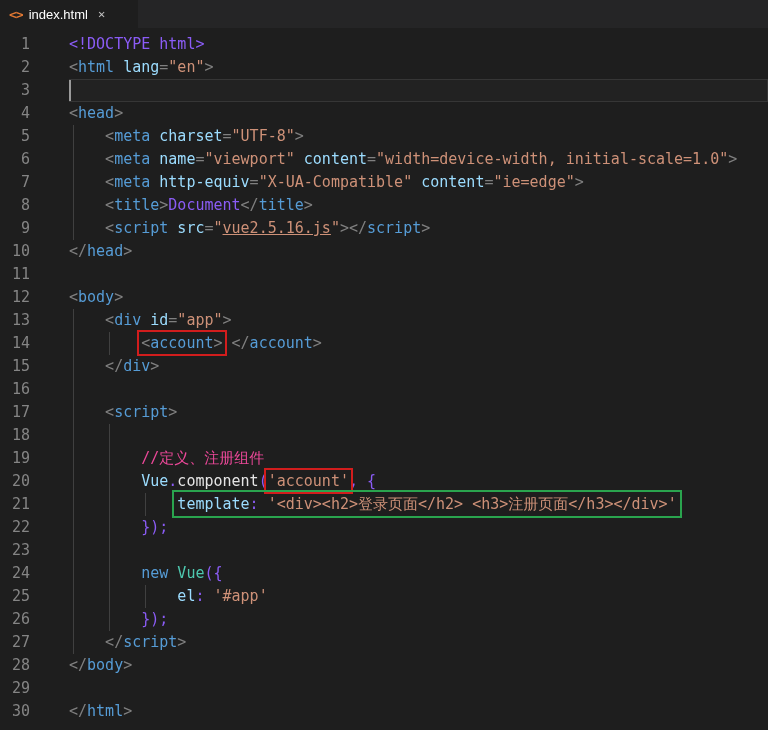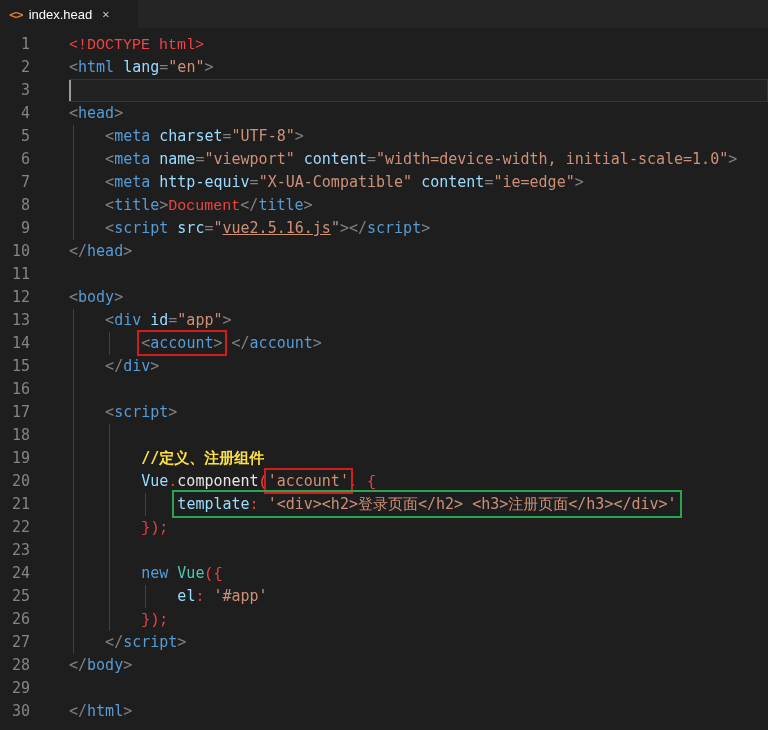--- a/index.html
+++ b/index.html
@@ -23,41 +23,41 @@
   .ln { position:absolute; left:0; top:0; width:30px; text-align:right;
         color:#858585; font-size:15px; }
   .code { position:absolute; left:69px; top:0; white-space:pre; }
   .guide { position:absolute; top:0; bottom:0; width:1px; background:#404040; }
 
   .curline-box { position:absolute; left:69px; right:0; top:0; bottom:0;
                  background:#222222; border:1px solid #363636; }
   .cursor { position:absolute; left:69px; top:1px; bottom:1px; width:2px; background:#9a9a9a; }
 
   
-  .t-plain   { color:#ef4444;font-family:Liberation Mono, monospace; }
+  .t-plain   { color:#8b5cf6; }
   .t-tag     { color:#569cd6; }
   .t-punct   { color:#808080; }
   .t-attr    { color:#9cdcfe; }
   .t-str     { color:#ce9178; }
   .t-link    { color:#ce9178; text-decoration:underline; }
-  .t-comment { color:#fde047;font-weight:bold; }
+  .t-comment { color:#ec4899; }
   .t-func    { color:#e5e5e5; }
   .t-kw      { color:#569cd6; }
   .t-cls     { color:#4ec9b0; }
   .t-var     { color:#9cdcfe; }
 
   
   .box-red   { outline:2px solid #d21d1d; outline-offset:2px; }
   .box-green { outline:2px solid #2aa44e; outline-offset:3px; }
 </style>
 </head>
 <body>
 
 <div class="app">
   <div class="tabbar">
     <div class="tab">
       <span class="tab-icon">&lt;&gt;</span>
-      <span class="tab-label">index.head</span>
+      <span class="tab-label">index.html</span>
       <span class="tab-close">✕</span>
     </div>
   </div>
   <div class="editor" id="editor"><div class="line"><span class="ln">1</span><span class="code" style="left: 69px;"><span class="t-plain">&lt;!DOCTYPE html&gt;</span></span></div><div class="line"><span class="ln">2</span><span class="code" style="left: 69px;"><span class="t-punct">&lt;</span><span class="t-tag">html</span><span class="t-plain"> </span><span class="t-attr">lang</span><span class="t-punct">=</span><span class="t-str">"en"</span><span class="t-punct">&gt;</span></span></div><div class="line"><div class="curline-box"></div><span class="cursor"></span><span class="ln">3</span><span class="code" style="left: 69px;"></span></div><div class="line"><span class="ln">4</span><span class="code" style="left: 69px;"><span class="t-punct">&lt;</span><span class="t-tag">head</span><span class="t-punct">&gt;</span></span></div><div class="line"><span class="guide" style="left: 73px;"></span><span class="ln">5</span><span class="code" style="left: 105.12px;"><span class="t-punct">&lt;</span><span class="t-tag">meta</span><span class="t-plain"> </span><span class="t-attr">charset</span><span class="t-punct">=</span><span class="t-str">"UTF-8"</span><span class="t-punct">&gt;</span></span></div><div class="line"><span class="guide" style="left: 73px;"></span><span class="ln">6</span><span class="code" style="left: 105.12px;"><span class="t-punct">&lt;</span><span class="t-tag">meta</span><span class="t-plain"> </span><span class="t-attr">name</span><span class="t-punct">=</span><span class="t-str">"viewport"</span><span class="t-plain"> </span><span class="t-attr">content</span><span class="t-punct">=</span><span class="t-str">"width=device-width, initial-scale=1.0"</span><span class="t-punct">&gt;</span></span></div><div class="line"><span class="guide" style="left: 73px;"></span><span class="ln">7</span><span class="code" style="left: 105.12px;"><span class="t-punct">&lt;</span><span class="t-tag">meta</span><span class="t-plain"> </span><span class="t-attr">http-equiv</span><span class="t-punct">=</span><span class="t-str">"X-UA-Compatible"</span><span class="t-plain"> </span><span class="t-attr">content</span><span class="t-punct">=</span><span class="t-str">"ie=edge"</span><span class="t-punct">&gt;</span></span></div><div class="line"><span class="guide" style="left: 73px;"></span><span class="ln">8</span><span class="code" style="left: 105.12px;"><span class="t-punct">&lt;</span><span class="t-tag">title</span><span class="t-punct">&gt;</span><span class="t-plain">Document</span><span class="t-punct">&lt;/</span><span class="t-tag">title</span><span class="t-punct">&gt;</span></span></div><div class="line"><span class="guide" style="left: 73px;"></span><span class="ln">9</span><span class="code" style="left: 105.12px;"><span class="t-punct">&lt;</span><span class="t-tag">script</span><span class="t-plain"> </span><span class="t-attr">src</span><span class="t-punct">=</span><span class="t-str">"</span><span class="t-link">vue2.5.16.js</span><span class="t-str">"</span><span class="t-punct">&gt;</span><span class="t-punct">&lt;/</span><span class="t-tag">script</span><span class="t-punct">&gt;</span></span></div><div class="line"><span class="ln">10</span><span class="code" style="left: 69px;"><span class="t-punct">&lt;/</span><span class="t-tag">head</span><span class="t-punct">&gt;</span></span></div><div class="line"><span class="ln">11</span><span class="code" style="left: 69px;"></span></div><div class="line"><span class="ln">12</span><span class="code" style="left: 69px;"><span class="t-punct">&lt;</span><span class="t-tag">body</span><span class="t-punct">&gt;</span></span></div><div class="line"><span class="guide" style="left: 73px;"></span><span class="ln">13</span><span class="code" style="left: 105.12px;"><span class="t-punct">&lt;</span><span class="t-tag">div</span><span class="t-plain"> </span><span class="t-attr">id</span><span class="t-punct">=</span><span class="t-str">"app"</span><span class="t-punct">&gt;</span></span></div><div class="line"><span class="guide" style="left: 73px;"></span><span class="guide" style="left: 109.12px;"></span><span class="ln">14</span><span class="code" style="left: 141.24px;"><span class="box-red"><span class="t-punct">&lt;</span><span class="t-tag">account</span><span class="t-punct">&gt;</span></span><span class="t-plain"> </span><span class="t-punct">&lt;/</span><span class="t-tag">account</span><span class="t-punct">&gt;</span></span></div><div class="line"><span class="guide" style="left: 73px;"></span><span class="ln">15</span><span class="code" style="left: 105.12px;"><span class="t-punct">&lt;/</span><span class="t-tag">div</span><span class="t-punct">&gt;</span></span></div><div class="line"><span class="guide" style="left: 73px;"></span><span class="ln">16</span><span class="code" style="left: 69px;"></span></div><div class="line"><span class="guide" style="left: 73px;"></span><span class="ln">17</span><span class="code" style="left: 105.12px;"><span class="t-punct">&lt;</span><span class="t-tag">script</span><span class="t-punct">&gt;</span></span></div><div class="line"><span class="guide" style="left: 73px;"></span><span class="guide" style="left: 109.12px;"></span><span class="ln">18</span><span class="code" style="left: 69px;"></span></div><div class="line"><span class="guide" style="left: 73px;"></span><span class="guide" style="left: 109.12px;"></span><span class="ln">19</span><span class="code" style="left: 141.24px;"><span class="t-comment">//定义、注册组件</span></span></div><div class="line"><span class="guide" style="left: 73px;"></span><span class="guide" style="left: 109.12px;"></span><span class="ln">20</span><span class="code" style="left: 141.24px;"><span class="t-var">Vue</span><span class="t-plain">.</span><span class="t-func">component</span><span class="t-plain">(</span><span class="box-red"><span class="t-str">'account'</span></span><span class="t-plain">,</span><span class="t-plain"> </span><span class="t-plain">{</span></span></div><div class="line"><span class="guide" style="left: 73px;"></span><span class="guide" style="left: 109.12px;"></span><span class="guide" style="left: 145.24px;"></span><span class="ln">21</span><span class="code" style="left: 177.36px;"><span class="box-green"><span class="t-attr">template</span><span class="t-plain">:</span><span class="t-plain"> </span><span class="t-str">'&lt;div&gt;&lt;h2&gt;登录页面&lt;/h2&gt; &lt;h3&gt;注册页面&lt;/h3&gt;&lt;/div&gt;'</span></span></span></div><div class="line"><span class="guide" style="left: 73px;"></span><span class="guide" style="left: 109.12px;"></span><span class="ln">22</span><span class="code" style="left: 141.24px;"><span class="t-plain">});</span></span></div><div class="line"><span class="guide" style="left: 73px;"></span><span class="guide" style="left: 109.12px;"></span><span class="ln">23</span><span class="code" style="left: 69px;"></span></div><div class="line"><span class="guide" style="left: 73px;"></span><span class="guide" style="left: 109.12px;"></span><span class="ln">24</span><span class="code" style="left: 141.24px;"><span class="t-kw">new</span><span class="t-plain"> </span><span class="t-cls">Vue</span><span class="t-plain">({</span></span></div><div class="line"><span class="guide" style="left: 73px;"></span><span class="guide" style="left: 109.12px;"></span><span class="guide" style="left: 145.24px;"></span><span class="ln">25</span><span class="code" style="left: 177.36px;"><span class="t-attr">el</span><span class="t-plain">:</span><span class="t-plain"> </span><span class="t-str">'#app'</span></span></div><div class="line"><span class="guide" style="left: 73px;"></span><span class="guide" style="left: 109.12px;"></span><span class="ln">26</span><span class="code" style="left: 141.24px;"><span class="t-plain">});</span></span></div><div class="line"><span class="guide" style="left: 73px;"></span><span class="ln">27</span><span class="code" style="left: 105.12px;"><span class="t-punct">&lt;/</span><span class="t-tag">script</span><span class="t-punct">&gt;</span></span></div><div class="line"><span class="ln">28</span><span class="code" style="left: 69px;"><span class="t-punct">&lt;/</span><span class="t-tag">body</span><span class="t-punct">&gt;</span></span></div><div class="line"><span class="ln">29</span><span class="code" style="left: 69px;"></span></div><div class="line"><span class="ln">30</span><span class="code" style="left: 69px;"><span class="t-punct">&lt;/</span><span class="t-tag">html</span><span class="t-punct">&gt;</span></span></div></div>
 </div>
 
 </body></html>

